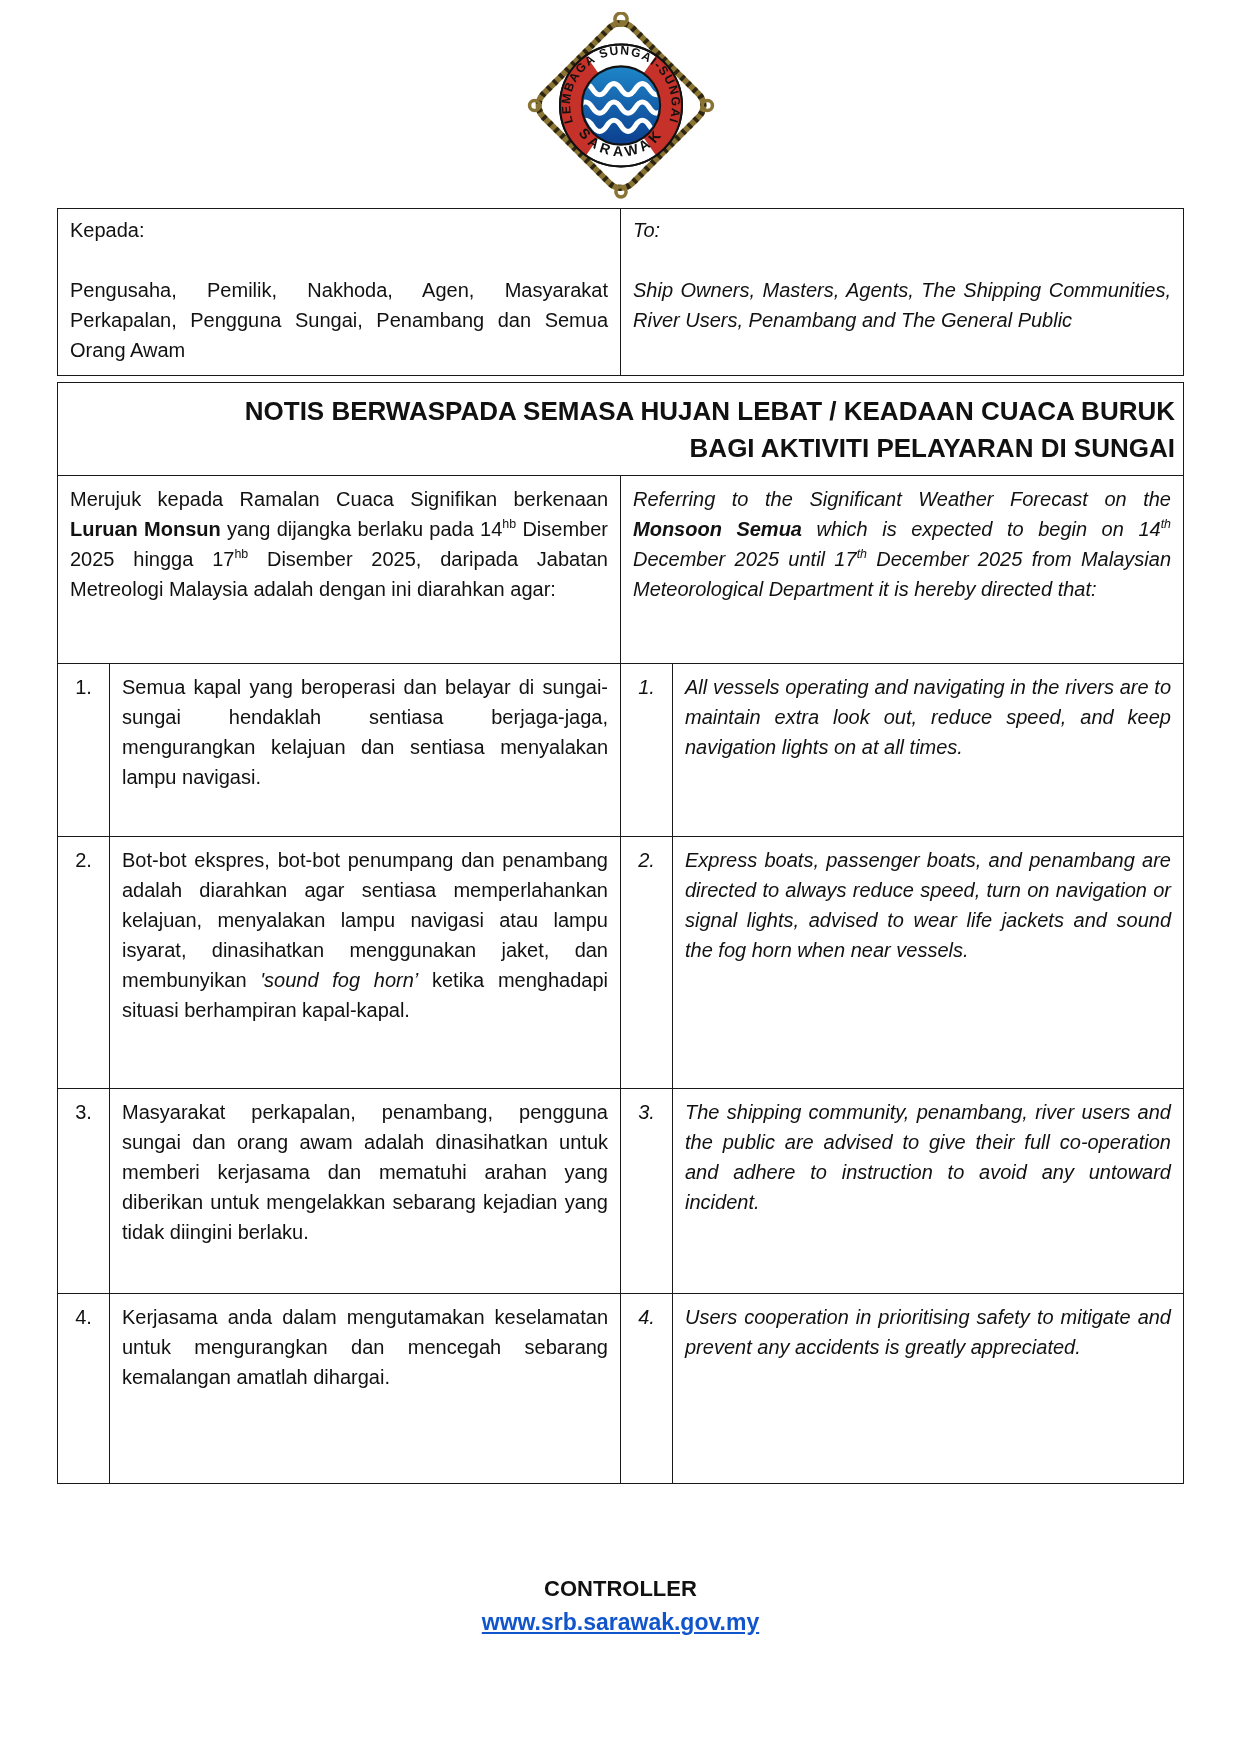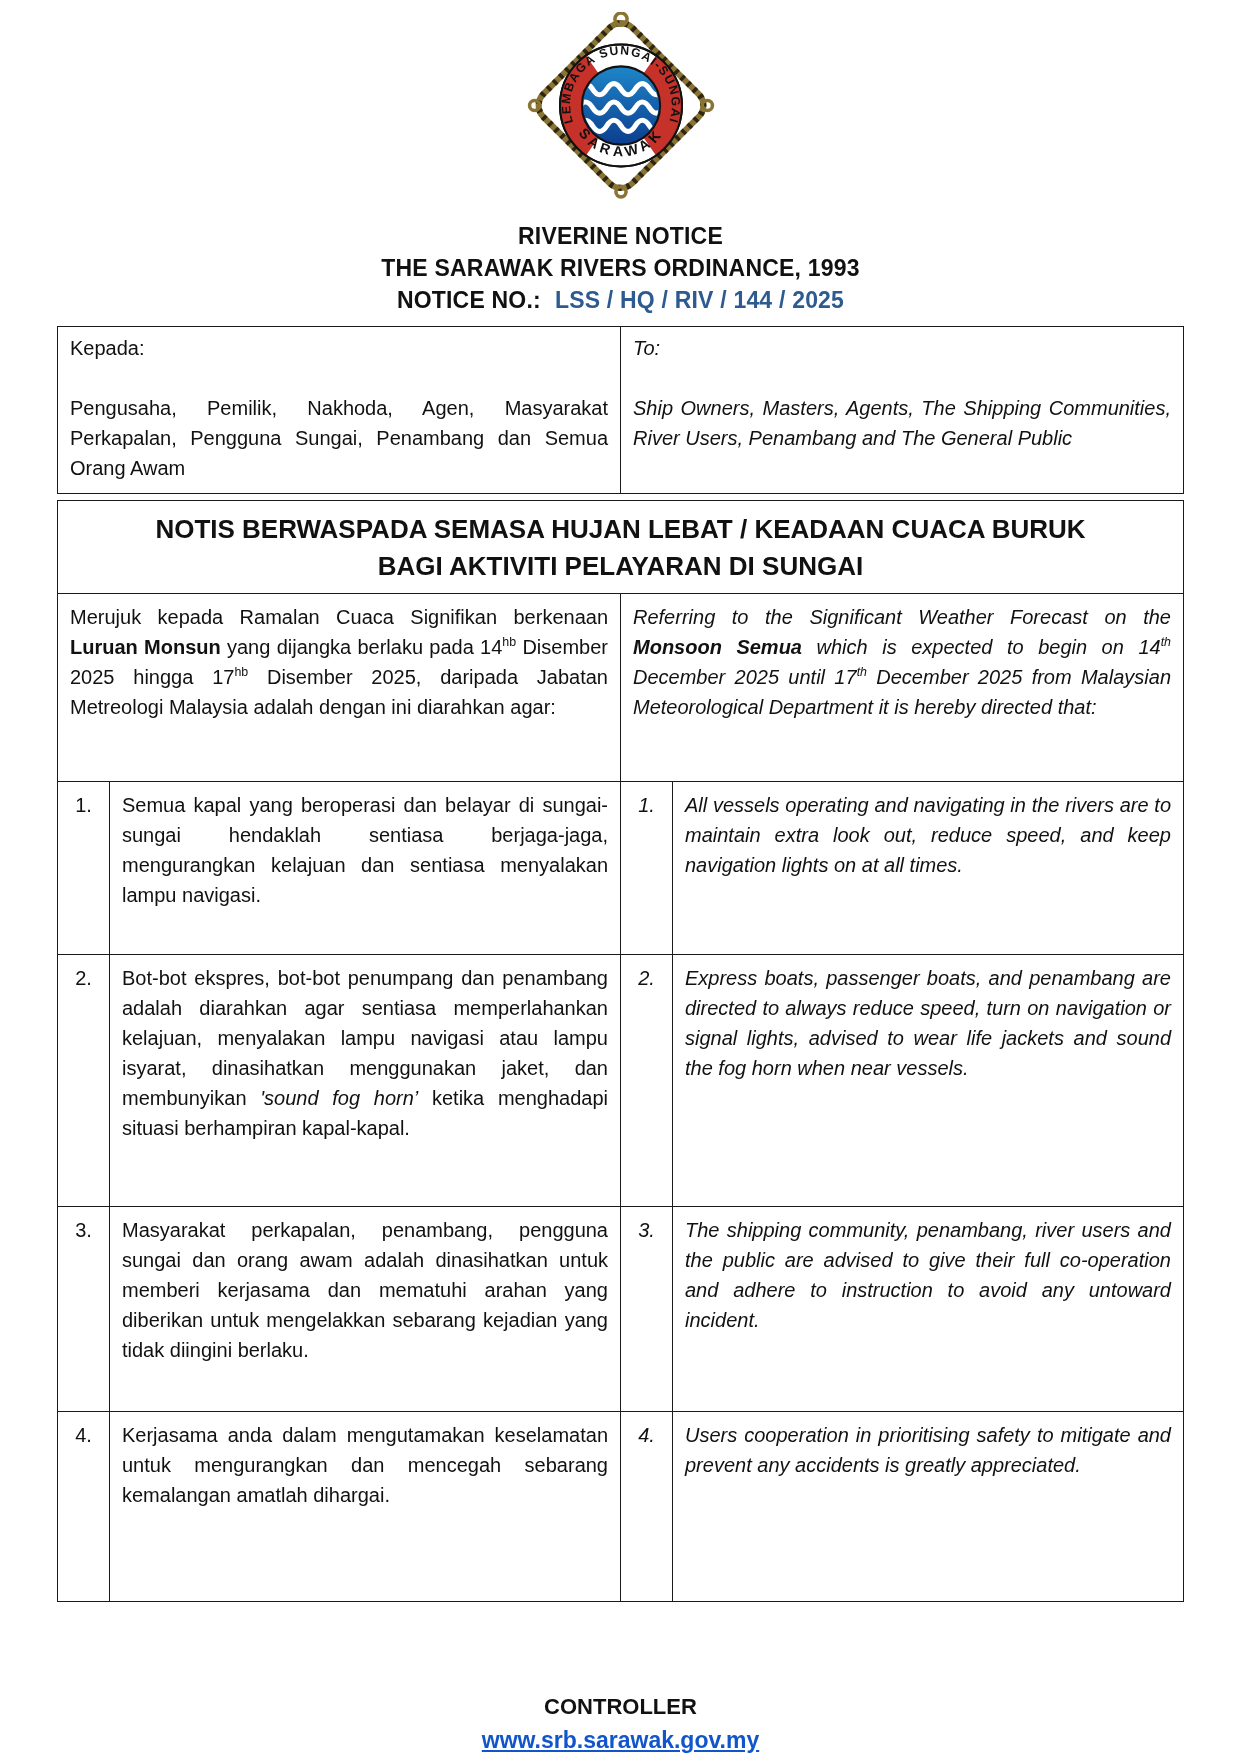--- a/index.html
+++ b/index.html
@@ -26,21 +26,21 @@
   
   table { border-collapse:collapse; table-layout:fixed; width:1127px; }
   td { border:1.5px solid #1a1a1a; vertical-align:top; font-size:20px; line-height:30px; }
   .addr-table { margin-top:4px; }
   .addr-cell { padding:6px 12px 10px 12px; }
   .addr-label { margin-bottom:30px; }
   .addr-body { text-align:justify; }
   .notice-table { margin-top:6px; }
   .en { font-style:italic; }
 
-  .headline-cell { text-align:center; font-weight:bold; font-size:26px; line-height:37px; padding:10px 8px 8px 8px; }
+  .headline-cell { text-align:right; font-weight:bold; font-size:26px; line-height:37px; padding:10px 8px 8px 8px; }
 
   .para-cell { padding:8px 12px 30px 12px; text-align:justify; }
   .num-cell { text-align:center; padding-top:8px; }
   .item-cell { padding:8px 12px 44px 12px; text-align:justify; }
 
   sup { font-size:0.62em; vertical-align:super; line-height:0; }
   b { font-weight:bold; }
 
   
   .footer { text-align:center; margin-top:88px; }
@@ -92,27 +92,20 @@
 
         <text font-family="Liberation Sans, sans-serif" font-size="12" font-weight="700" letter-spacing="1.4" fill="#111">
           <textPath href="#topArc" startOffset="50%" text-anchor="middle">LEMBAGA SUNGAI-SUNGAI</textPath>
         </text>
         <text font-family="Liberation Sans, sans-serif" font-size="14" font-weight="700" letter-spacing="4" fill="#111">
           <textPath href="#bottomArc" startOffset="50%" text-anchor="middle">SARAWAK</textPath>
         </text>
       </svg>
     </div>
 
-    <div class="title-block">
-      <div class="title-line">RIVERINE NOTICE</div>
-      <div class="title-line">THE SARAWAK RIVERS ORDINANCE, 1993</div>
-      <div class="title-line">
-        <span>NOTICE NO.:</span><span class="notice-no-value">LSS / HQ / RIV / 144 / 2025</span>
-      </div>
-    </div>
 
     <table class="addr-table">
       <colgroup>
           <col style="width:563px">
           <col style="width:563px">
         </colgroup>
       <tbody>
           <tr style="height:165px;">
         <td class="addr-cell">
           <div class="addr-label">Kepada:</div>

